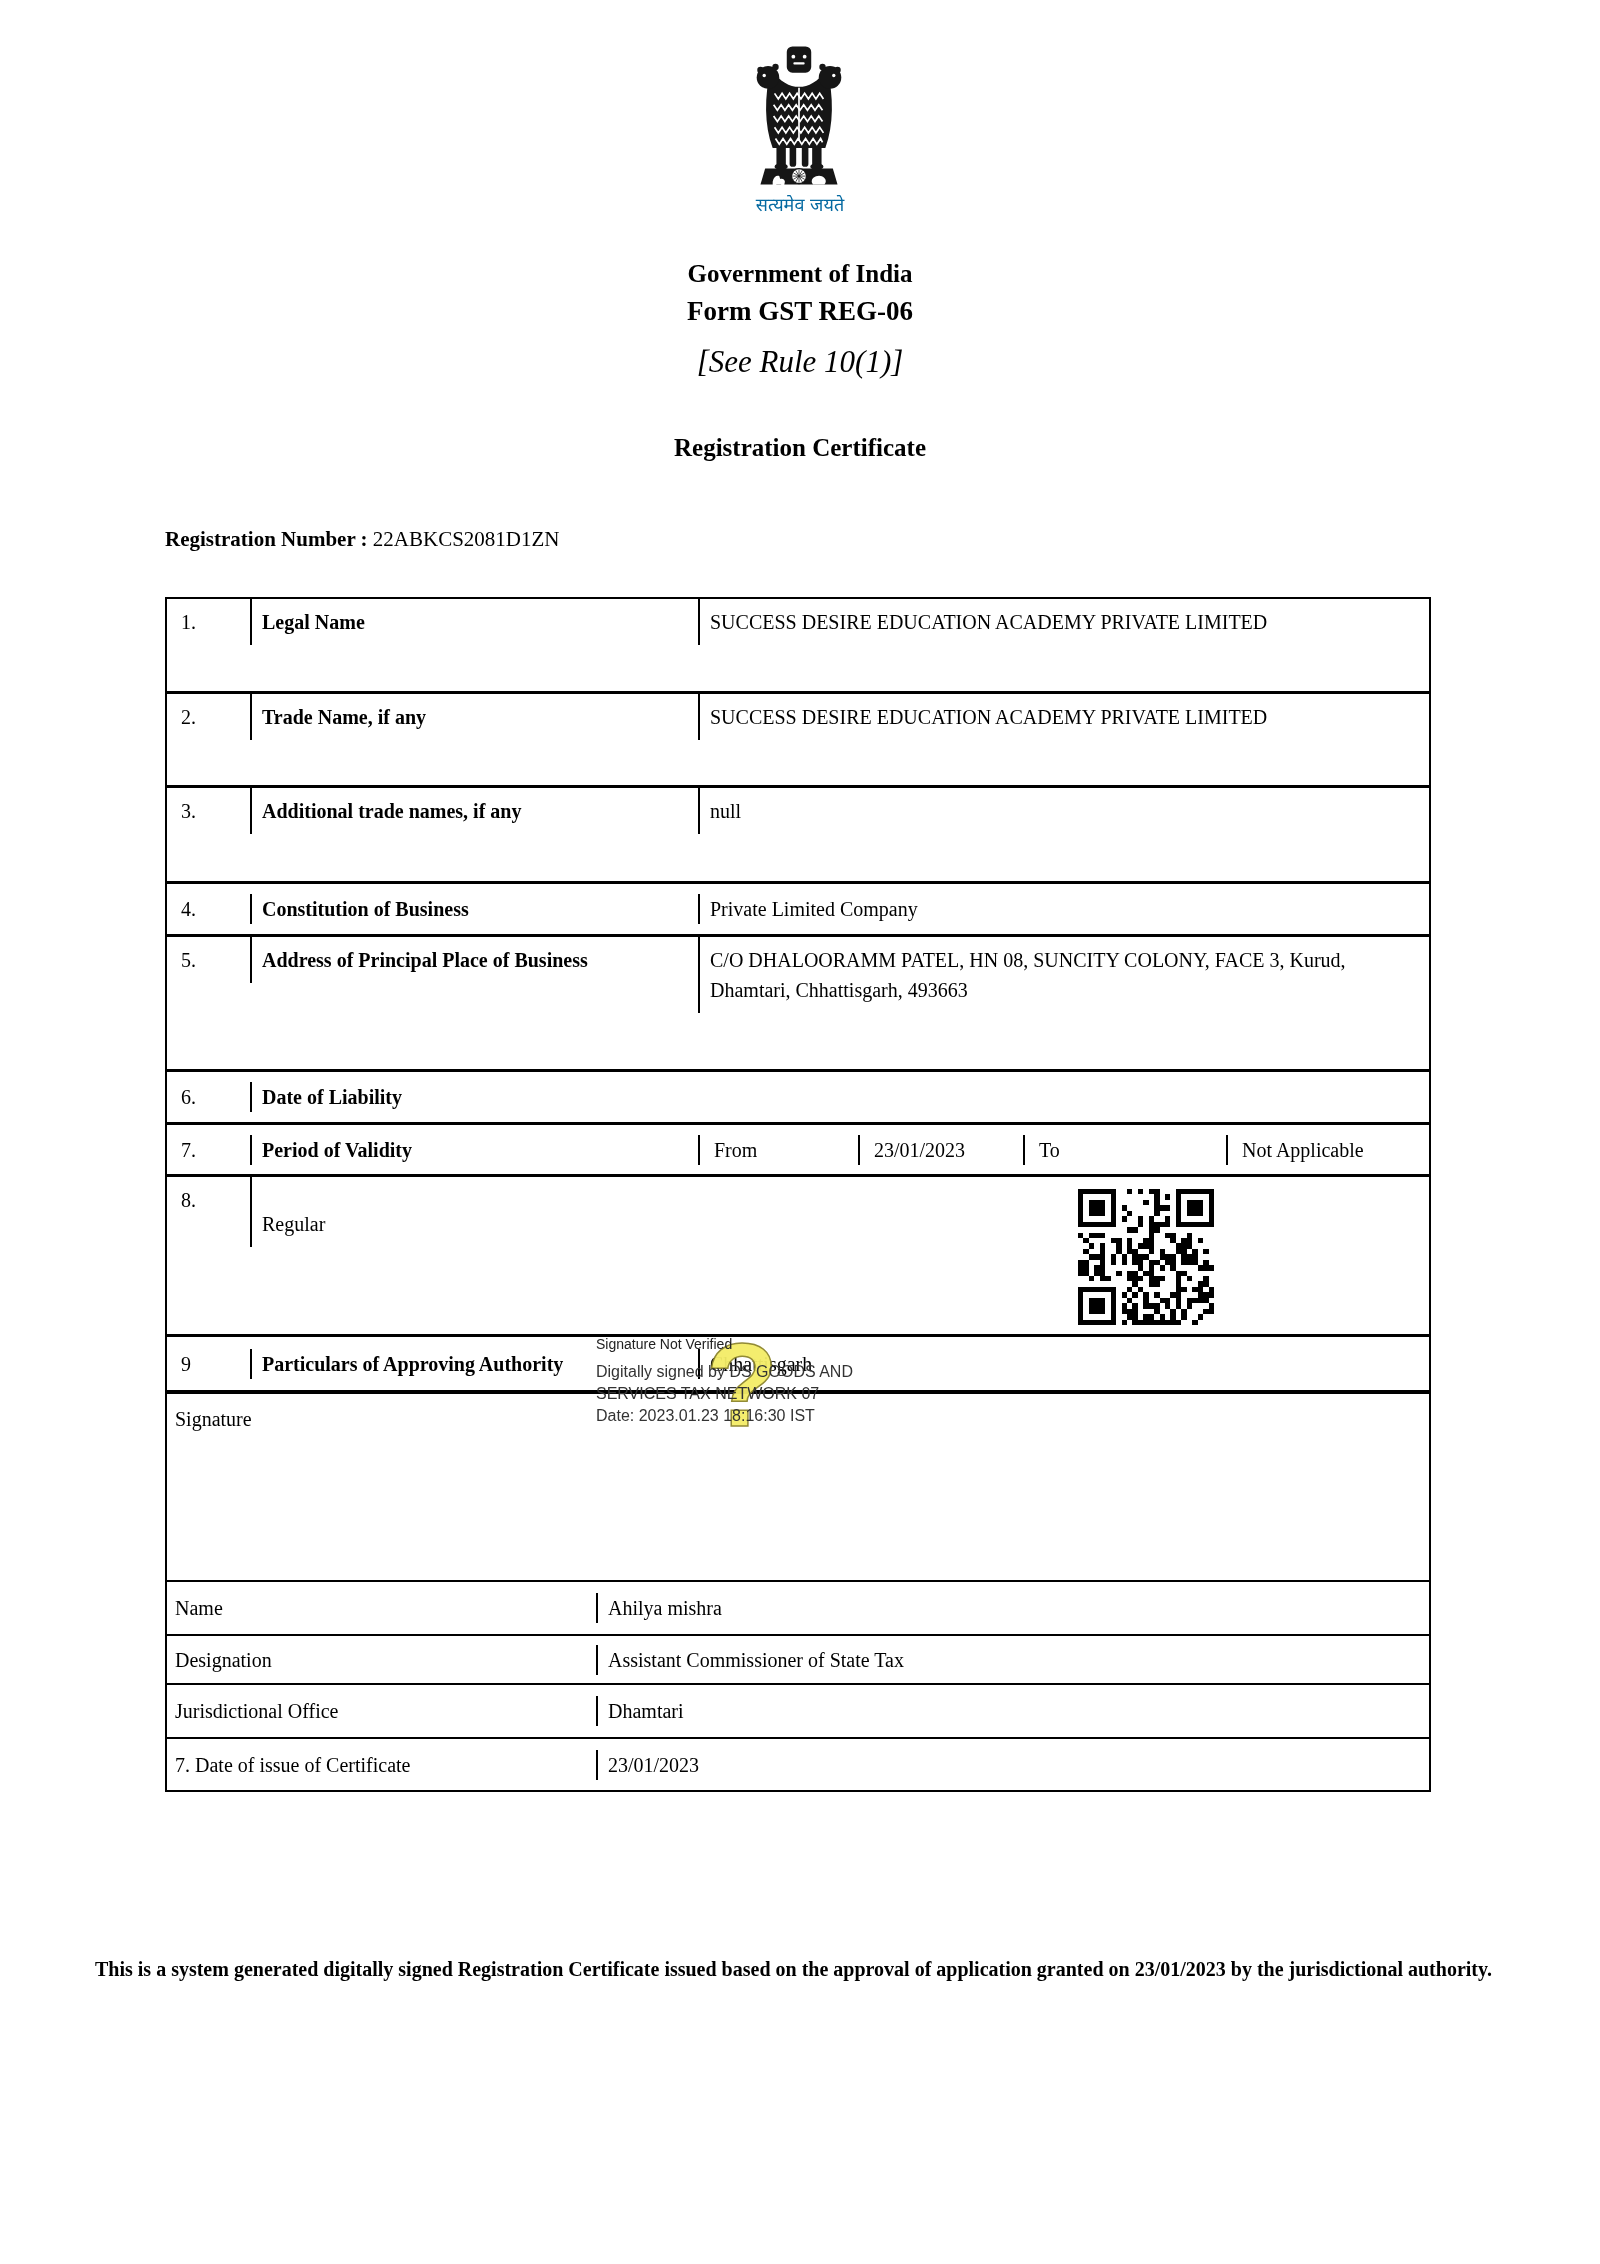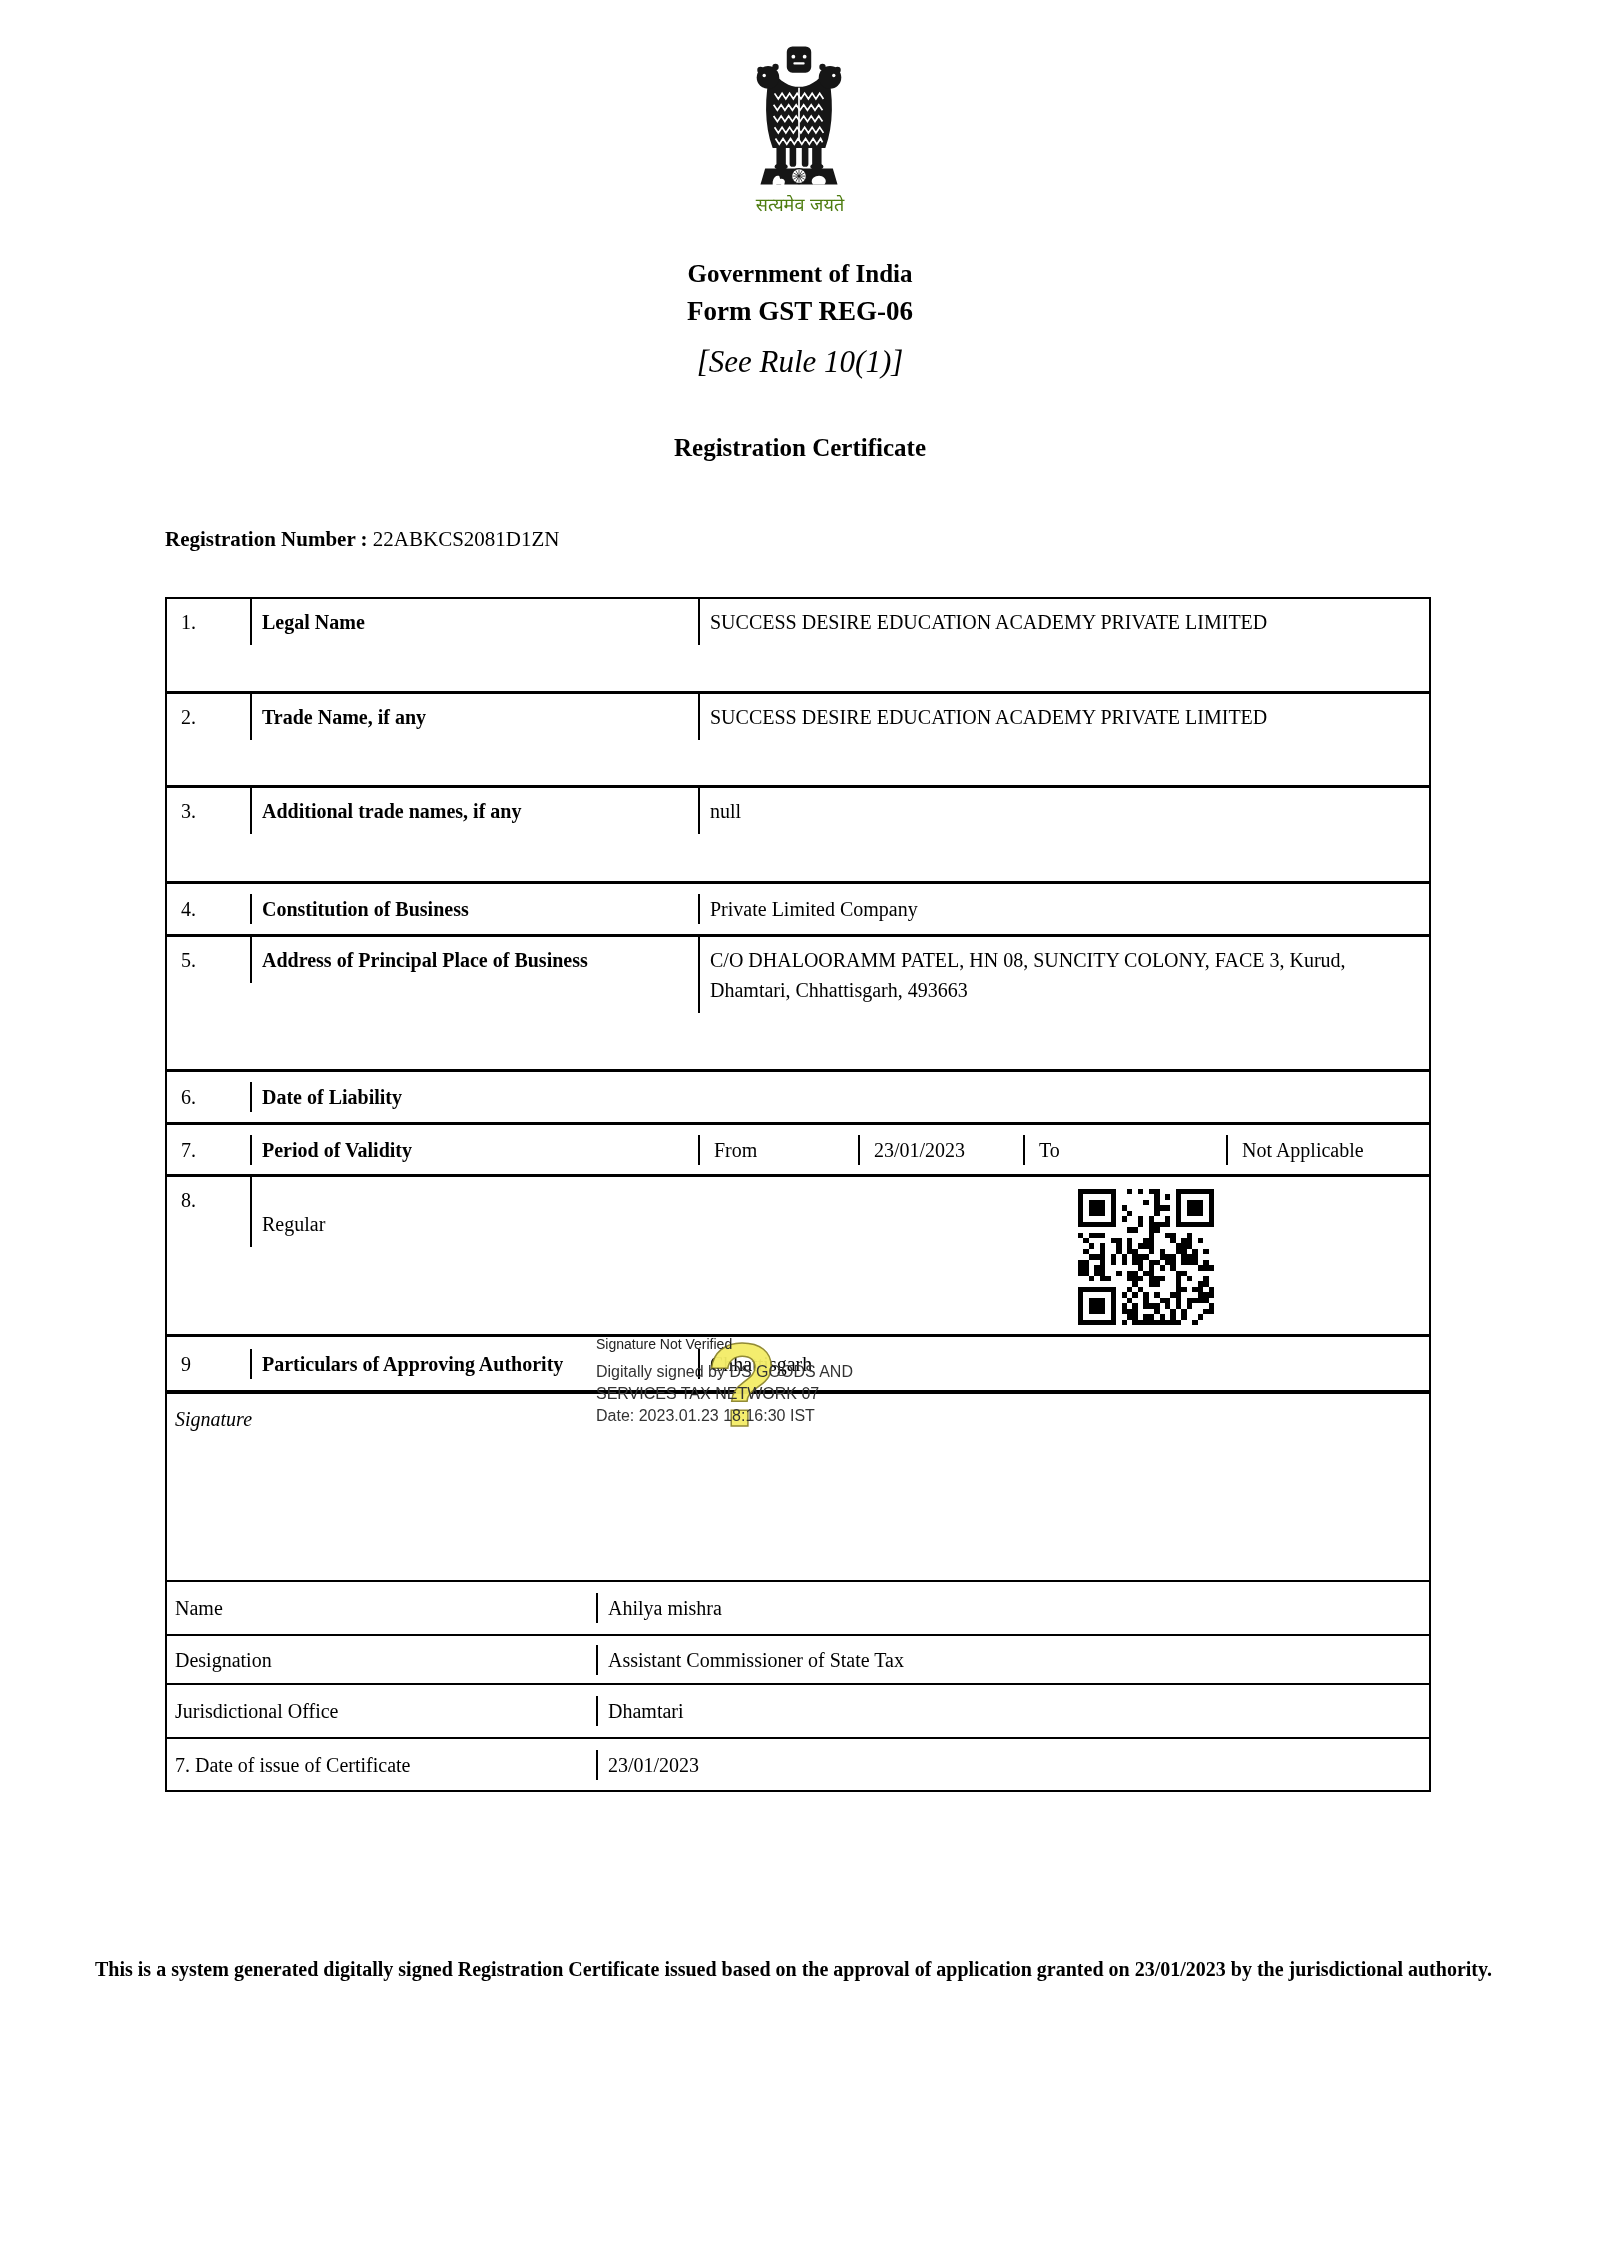--- a/index.html
+++ b/index.html
@@ -3,21 +3,21 @@
 <meta charset="utf-8">
 <style>
   html,body{margin:0;padding:0;background:#ffffff;}
   .page{
     position:relative;width:1600px;height:2264px;background:#fff;
     font-family:"Liberation Serif","DejaVu Serif",serif;color:#000;overflow:hidden;
   }
   
   .emblem{position:absolute;left:752px;top:44px;width:94px;height:142px;}
   .motto{position:absolute;left:700px;top:192px;width:200px;text-align:center;
-         font-size:18px;font-family:"DejaVu Sans",sans-serif;color:#4d7c0f;}
+         font-size:18px;font-family:"DejaVu Sans",sans-serif;color:#0369a1;}
   .h-gov {position:absolute;left:0;right:0;top:260px;text-align:center;font-size:25px;font-weight:bold;}
   .h-form{position:absolute;left:0;right:0;top:296px;text-align:center;font-size:27px;font-weight:bold;}
   .h-rule{position:absolute;left:0;right:0;top:344px;text-align:center;font-size:31px;font-style:italic;}
   .h-cert{position:absolute;left:0;right:0;top:434px;text-align:center;font-size:25px;font-weight:bold;}
   .regline{position:absolute;left:165px;top:527px;font-size:21px;}
   .regline .lbl{font-weight:bold;}
   
   .gtable{position:absolute;left:165px;top:597px;width:1266px;border:2px solid #000;box-sizing:border-box;}
   .trow{display:flex;box-sizing:border-box;border-top:3px solid #000;}
   .trow.first{border-top:none;}
@@ -26,21 +26,21 @@
   .c{box-sizing:border-box;padding:8px 10px;font-size:20px;line-height:30px;overflow:hidden;}
   .c.num{width:83px;flex:none;padding-left:14px;}
   .c.label{width:448px;flex:none;border-left:2px solid #000;font-weight:bold;}
   .c.value{flex:1;border-left:2px solid #000;}
   .top{align-items:flex-start;}
   .mid{align-items:center;}
   .mid .c{padding-top:0;padding-bottom:0;}
   .r1{height:92px;} .r2{height:94px;} .r3{height:96px;}
   .r4{height:53px;} .r5{height:135px;} .r6{height:53px;}
   .r7{height:52px;} .r8{height:160px;} .r9{height:56px;}
-  .rsig{height:190px;font-style:italic;} .ro{height:54px;} .rnote{height:54px;}
+  .rsig{height:190px;} .ro{height:54px;} .rnote{height:54px;}
   
   .c.sub{border-left:2px solid #000;flex:none;padding-left:14px;}
   .c.sub.f{width:160px;} .c.sub.d{width:165px;} .c.sub.t{width:203px;}
   .c.sub.n{flex:1;}
   
   .r8 .c.label{padding-top:14px;}
   .r8 .c.value{padding-top:32px;}
   
   .rsig .c{padding:10px 8px;}
   

